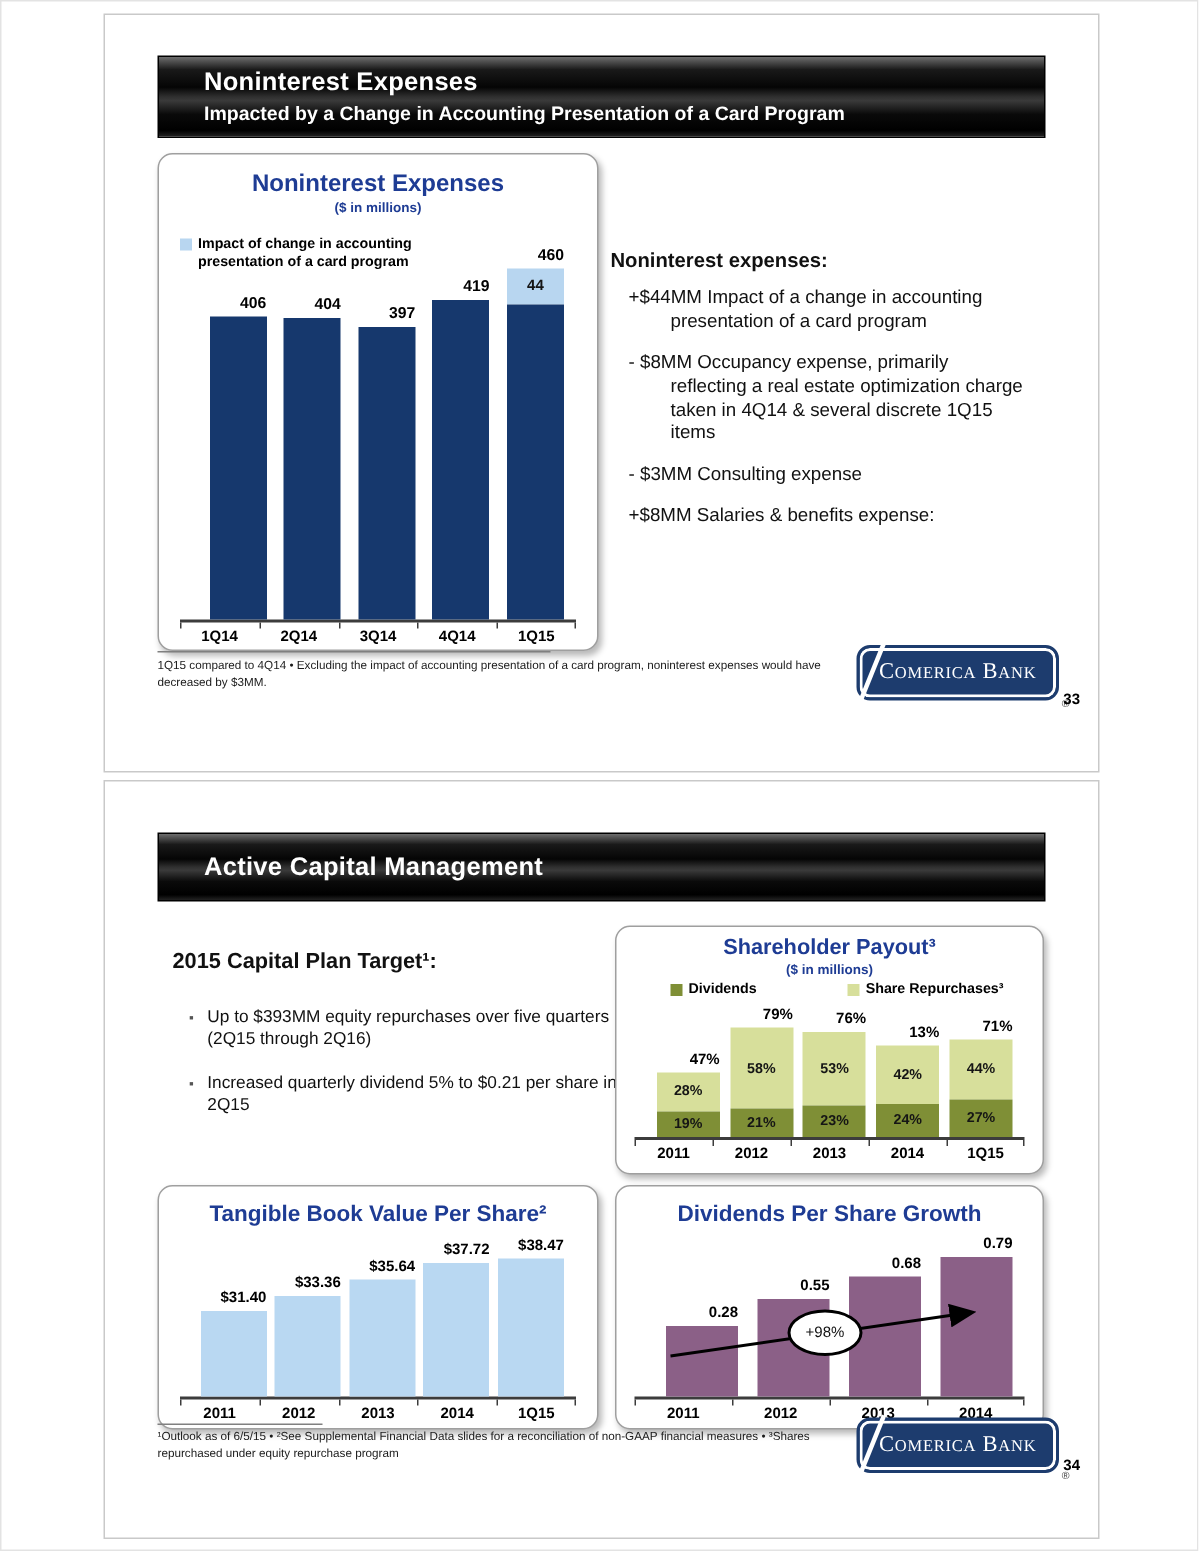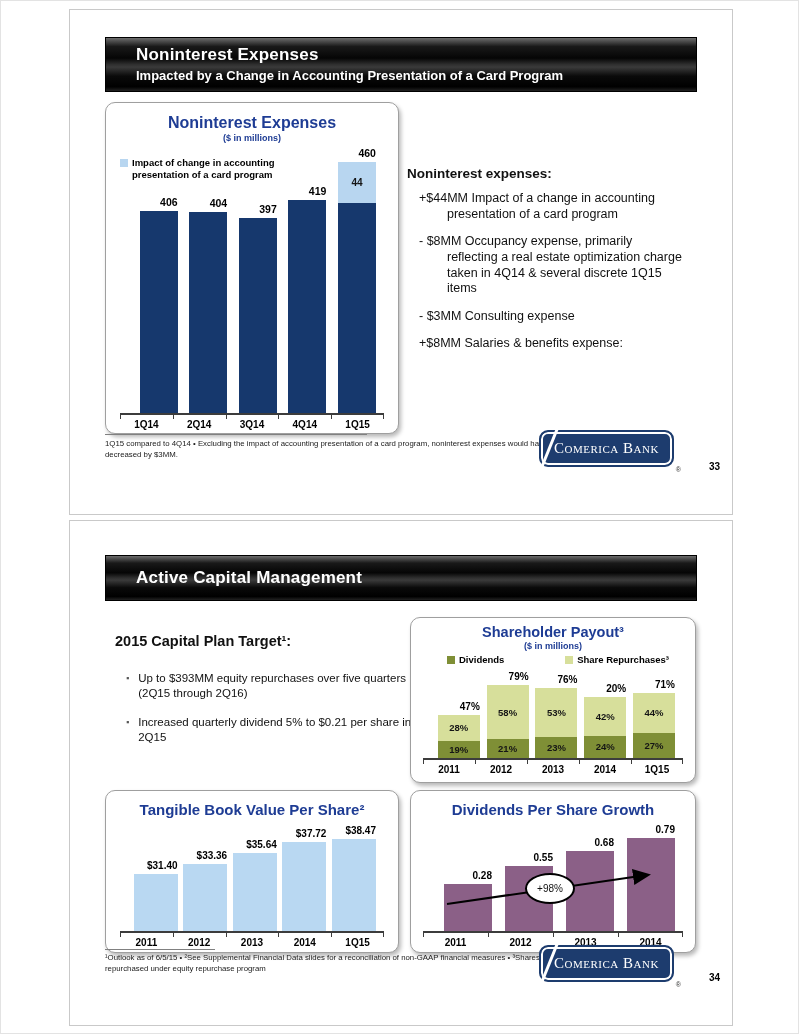--- a/index.html
+++ b/index.html
@@ -75,21 +75,21 @@
     background:#fff;display:flex;align-items:center;justify-content:center;font-weight:normal;font-size:10px;}
 
   
   .sep{position:absolute;left:35px;height:1px;background:#808080;}
   .s1 .sep{top:424px;width:262px;} .s2 .sep{top:428px;width:110px;}
   .footnote{position:absolute;left:35px;width:452px;font-size:7.8px;line-height:1.4;color:#1a1a1a;}
   .s1 .footnote{top:429px;} .s2 .footnote{top:432px;}
   .pagenum{position:absolute;right:12px;top:451px;font-size:10px;font-weight:bold;color:#000;}
 
   
-  .logo{position:absolute;left:469px;width:131px;height:33px;background:var(--logo_navy,#1d3c6e);
+  .logo{position:absolute;left:501px;width:131px;height:33px;background:var(--logo_navy,#1d3c6e);
     border:2px solid var(--logo_navy,#1d3c6e);border-radius:9px;box-shadow:inset 0 0 0 2px #fff;
     display:flex;align-items:center;justify-content:center;}
   .s1 .logo{top:420px;} .s2 .logo{top:424px;}
   .logo-text{font-family:"Liberation Serif",serif;font-variant:small-caps;font-size:15px;color:#fff;
     letter-spacing:.5px;white-space:nowrap;position:relative;z-index:2;}
   .logo-slash{position:absolute;left:7px;top:-5px;width:3px;height:42px;background:#fff;transform:rotate(22deg);z-index:1;}
   .logo-r{position:absolute;right:-9px;bottom:-8px;font-size:7px;color:#333;}
 </style>
 </head>
 <body>
@@ -133,21 +133,21 @@
             </div>
             <div class="col">
               <div class="toplabel">419</div>
               <div class="stack">
                 <div class="seg" style="height: 212.6px; background: rgb(22, 56, 109);"></div>
               </div>
             </div>
             <div class="col">
               <div class="toplabel">460</div>
               <div class="stack">
-                <div class="seg" style="height: 41px; background: rgb(184, 214, 240);">44</div>
+                <div class="seg" style="height: 24px; background: rgb(184, 214, 240);">44</div>
                 <div class="seg" style="height: 210.2px; background: rgb(22, 56, 109);"></div>
               </div>
             </div>
           </div>
         <div class="xlabels">
             <div class="xlab">1Q14</div>
             <div class="xlab">2Q14</div>
             <div class="xlab">3Q14</div>
             <div class="xlab">4Q14</div>
             <div class="xlab">1Q15</div>
@@ -222,21 +222,21 @@
               </div>
             </div>
             <div class="col">
               <div class="toplabel">76%</div>
               <div class="stack">
                 <div class="seg" style="height: 48.8px; background: rgb(215, 223, 155);">53%</div>
                 <div class="seg" style="height: 21.2px; background: rgb(127, 143, 54);">23%</div>
               </div>
             </div>
             <div class="col">
-              <div class="toplabel">20%</div>
+              <div class="toplabel">13%</div>
               <div class="stack">
                 <div class="seg" style="height: 38.6px; background: rgb(215, 223, 155);">42%</div>
                 <div class="seg" style="height: 22.1px; background: rgb(127, 143, 54);">24%</div>
               </div>
             </div>
             <div class="col">
               <div class="toplabel">71%</div>
               <div class="stack">
                 <div class="seg" style="height: 40.5px; background: rgb(215, 223, 155);">44%</div>
                 <div class="seg" style="height: 24.8px; background: rgb(127, 143, 54);">27%</div>

